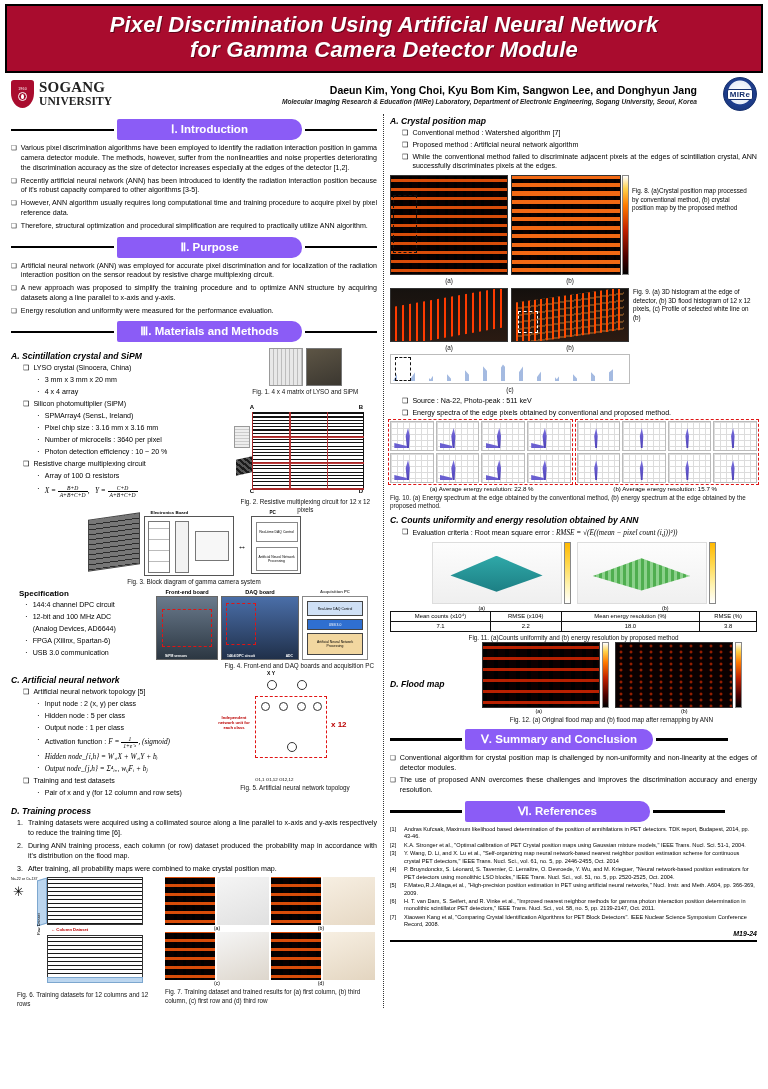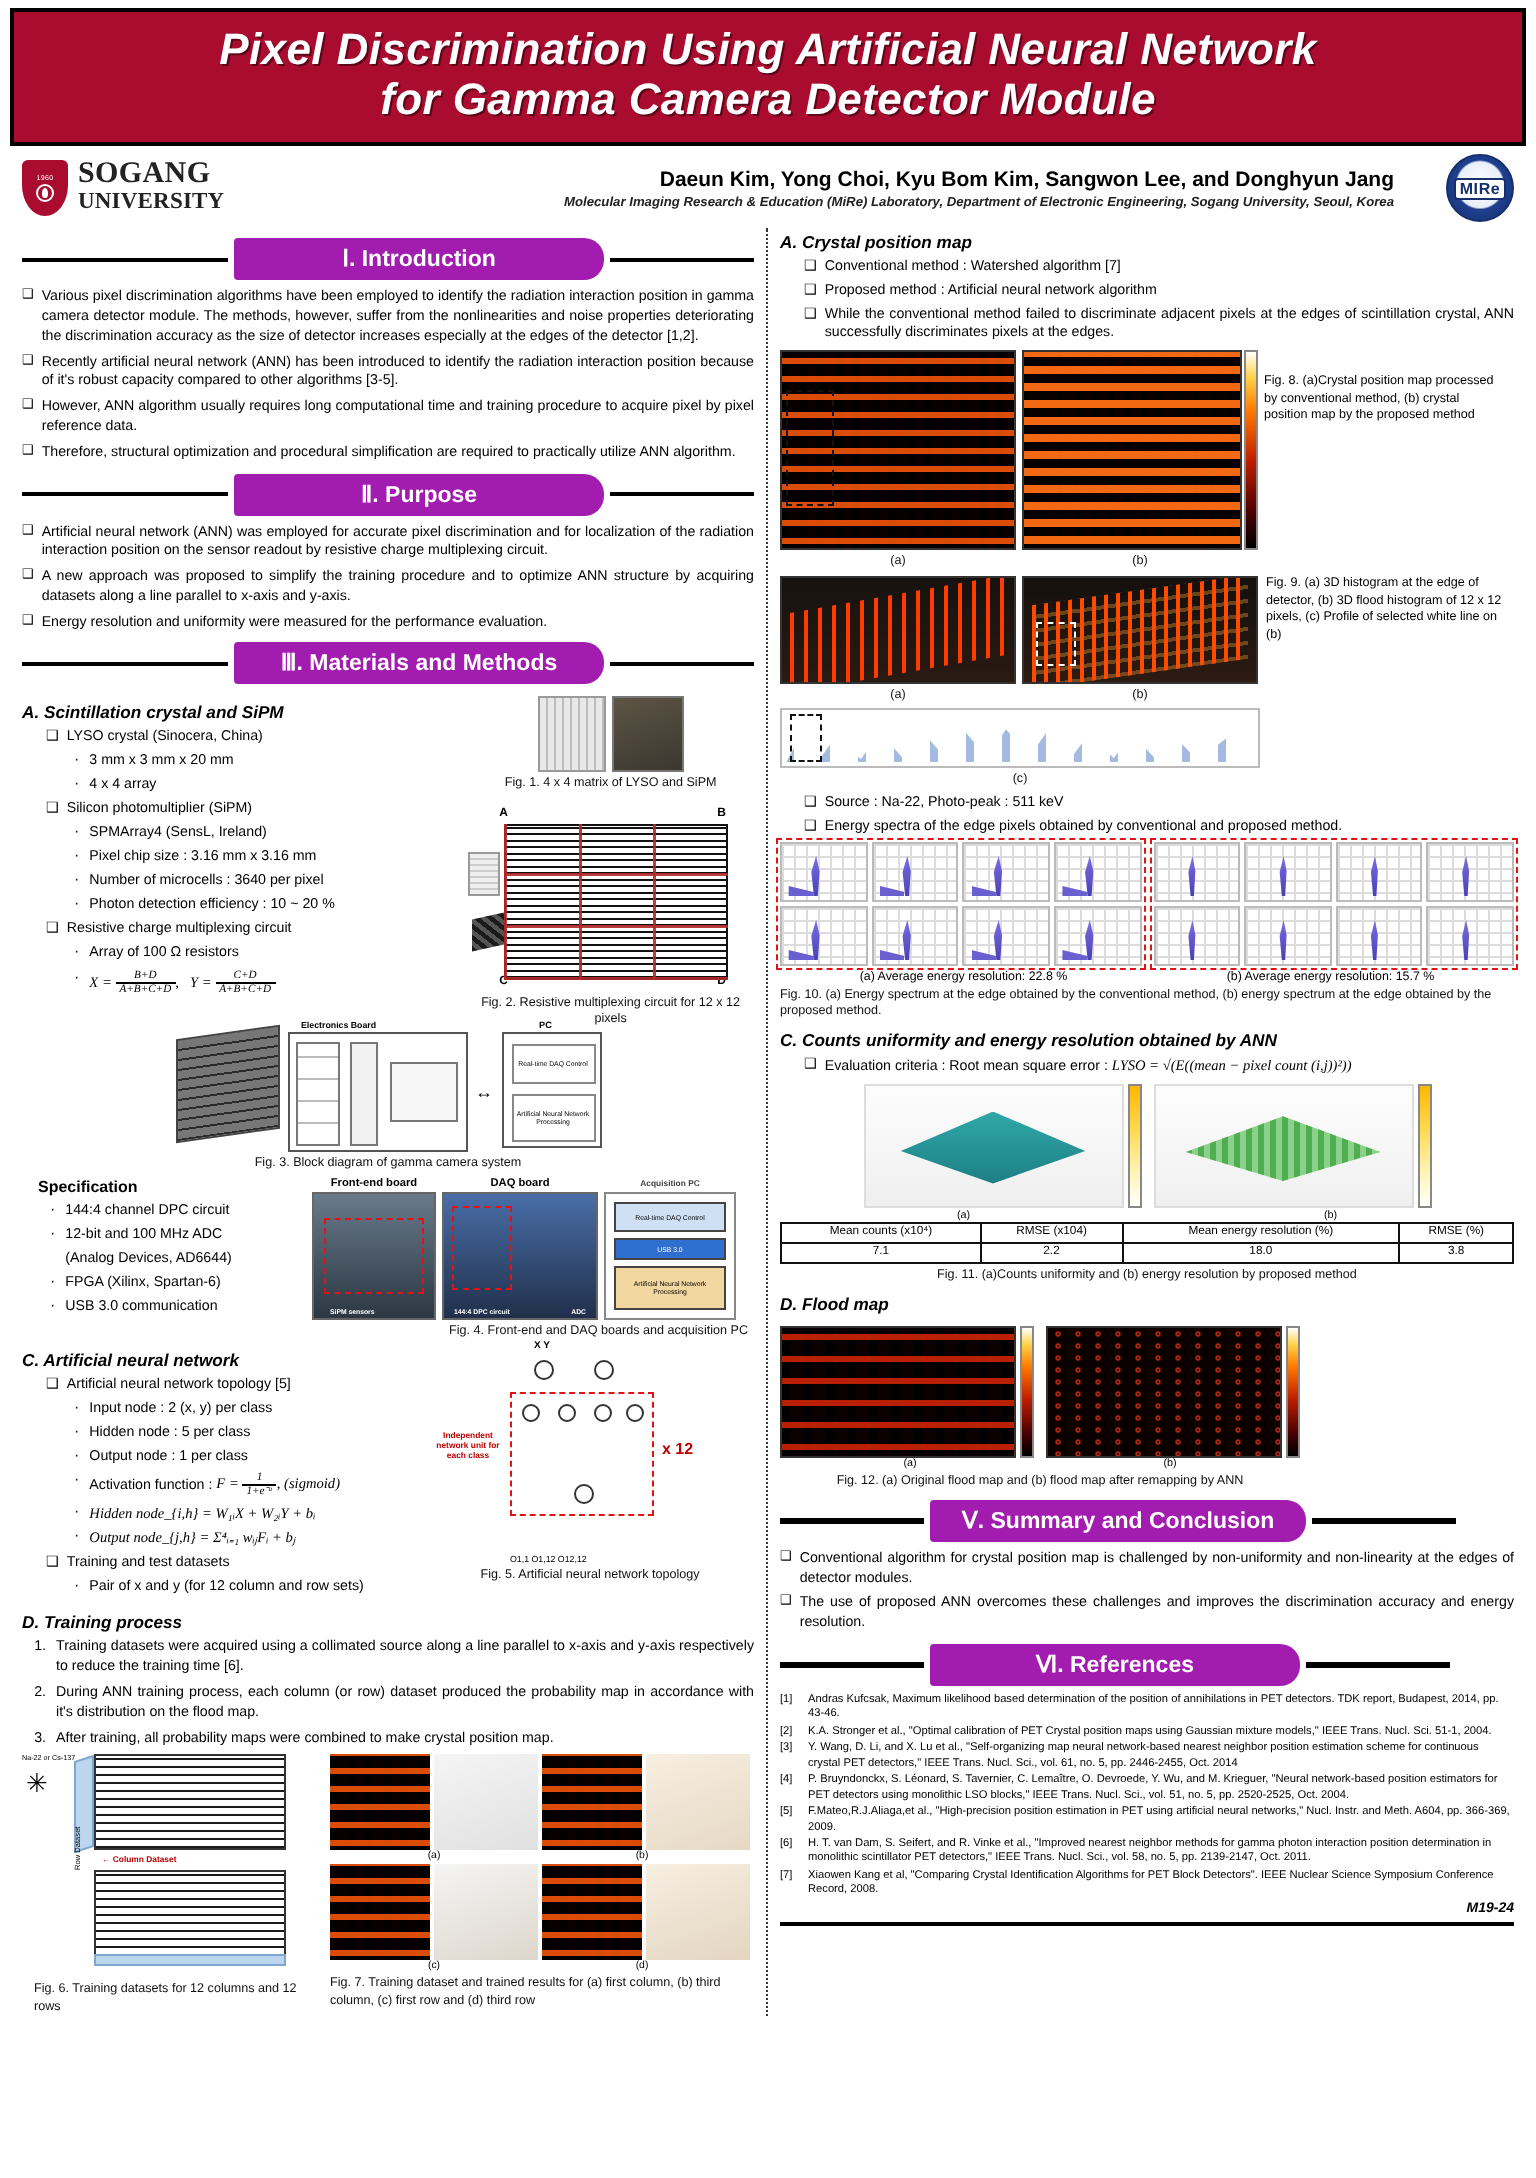--- a/index.html
+++ b/index.html
@@ -57,21 +57,21 @@
   
   .body-wrap { display:flex; gap:0; margin-top:1px; }
   .col { width:379px; padding:0 6px; }
   .col-left { border-right:1.5px dotted #333; }
 
   
   .sec-bar { display:flex; align-items:center; margin:5px 0 4px 0; }
   .sec-bar .rule { flex:1; height:2.5px; background:#000; }
   .sec-bar .rule.short { max-width:72px; }
   .sec-bar .plate {
-    background:#a21caf; color:#fff; font-weight:bold; font-size:11.5px;
+    background:#8b5cf6; color:#fff; font-weight:bold; font-size:11.5px;
     padding:3px 16px 4px 16px; text-align:center; position:relative;
     border-radius:2px 10px 10px 2px; margin:0 3px;
     min-width:185px;
   }
 
   
   .bul { display:flex; gap:4px; margin:3px 0; font-size:7.1px; line-height:1.38; text-align:justify; }
   .bul .bx { flex:0 0 auto; font-size:6.5px; line-height:1.3; }
   .bul .bt { flex:1; }
   .sub-h { font-size:8.6px; font-weight:bold; font-style:italic; margin:5px 0 2px 0; }
@@ -657,21 +657,21 @@
       </div>
       <div style="display:flex;margin-top:2px;">
         <div style="flex:1;text-align:center;font-size:6.2px;">(a) Average energy resolution: 22.8 %</div>
         <div style="flex:1;text-align:center;font-size:6.2px;">(b) Average energy resolution: 15.7 %</div>
       </div>
       <div class="caption left">Fig. 10. (a) Energy spectrum at the edge obtained by the conventional method, (b) energy spectrum at the edge obtained by the proposed method.</div>
 
       <div class="sub-h">C. Counts uniformity and energy resolution obtained by ANN</div>
       <div class="lvl2">
         <span>❑</span>
-        <span><span>Evaluation criteria : Root mean square error : </span><span class="eqn">LYSO = √(E((mean − pixel count (i,j))²))</span></span>
+        <span><span>Evaluation criteria : Root mean square error : </span><span class="eqn">RMSE = √(E((mean − pixel count (i,j))²))</span></span>
       </div>
 
       <div style="display:flex;gap:6px;margin-top:3px;justify-content:center;">
         <div style="display:flex;gap:2px;">
           <div style="width:130px;height:62px;background:linear-gradient(180deg,#fdfdfd,#efefef);border:1px solid #ddd;position:relative;overflow:hidden;">
             <div style="position:absolute;left:14%;top:22%;width:72%;height:60%;
               background:linear-gradient(180deg,#2fa8a8,#1d7f84);clip-path:polygon(50% 0,100% 55%,50% 100%,0 55%);"></div>
           </div>
           <div class="cbar ylw" style="height:62px;"></div>
         </div>
@@ -699,21 +699,21 @@
         <tr>
           <td>7.1</td>
           <td>2.2</td>
           <td>18.0</td>
           <td>3.8</td>
         </tr>
       </tbody>
         </table>
       <div class="caption">Fig. 11. (a)Counts uniformity and (b) energy resolution by proposed method</div>
 
-      <div style="display:flex;gap:4px;align-items:flex-start;flex-direction:column;">
+      <div style="display:flex;gap:4px;align-items:center;">
         <div style="width:72px;">
           <div class="sub-h">D. Flood map</div>
         </div>
         <div style="flex:1;">
           <div style="display:flex;gap:6px;justify-content:center;">
             <div style="display:flex;gap:2px;">
               <div class="floodmap" style="width:118px;height:66px;border:1px solid #333;"></div>
               <div class="cbar" style="height:66px;"></div>
             </div>
             <div style="display:flex;gap:2px;">

